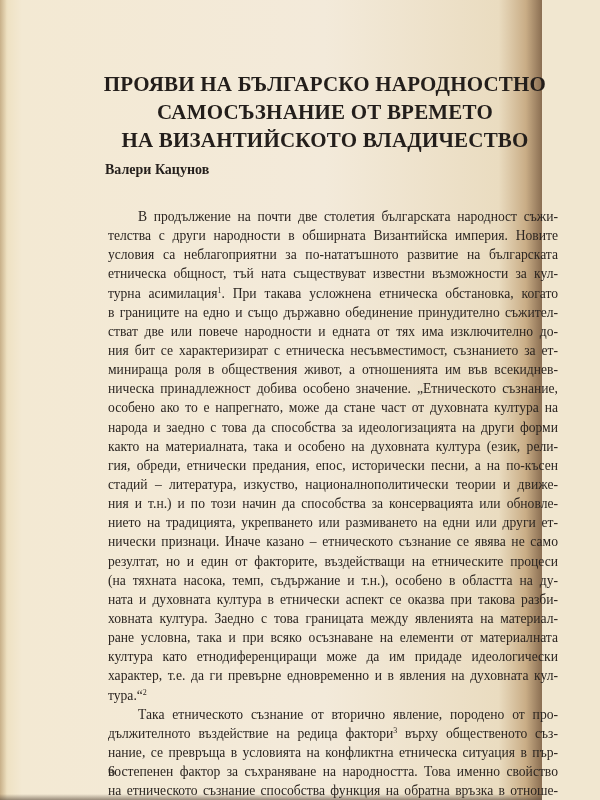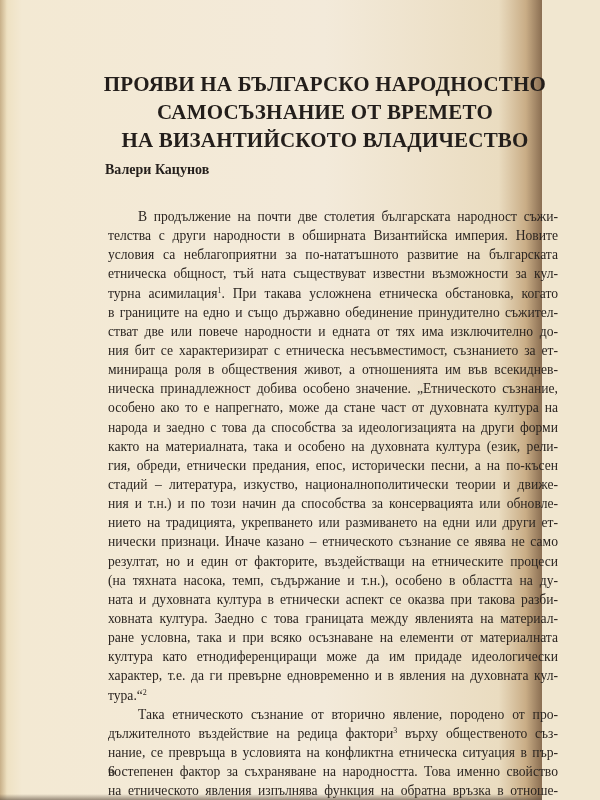--- a/index.html
+++ b/index.html
@@ -139,19 +139,19 @@
       <span class="line">култура като етнодиференциращи може да им придаде идеологически</span>
       <span class="line">характер, т.е. да ги превърне едновременно и в явления на духовната кул-</span>
       <span class="line last"><span>тура.“</span><sup>2</sup></span>
     </div>
 
     <div>
       <span class="line indent">Така етническото съзнание от вторично явление, породено от про-</span>
       <span class="line"><span>дължителното въздействие на редица фактори</span><sup>3</sup> <span>върху общественото съз-</span></span>
       <span class="line">нание, се превръща в условията на конфликтна етническа ситуация в пър-</span>
       <span class="line">востепенен фактор за съхраняване на народността. Това именно свойство</span>
-      <span class="line">на етническото явления изпълнява функция на обратна връзка в отноше-</span>
+      <span class="line">на етническото съзнание способства функция на обратна връзка в отноше-</span>
 
     </div>
   </div>
 
   <div class="page-number">6</div>
 </div>
 
 </body></html>

